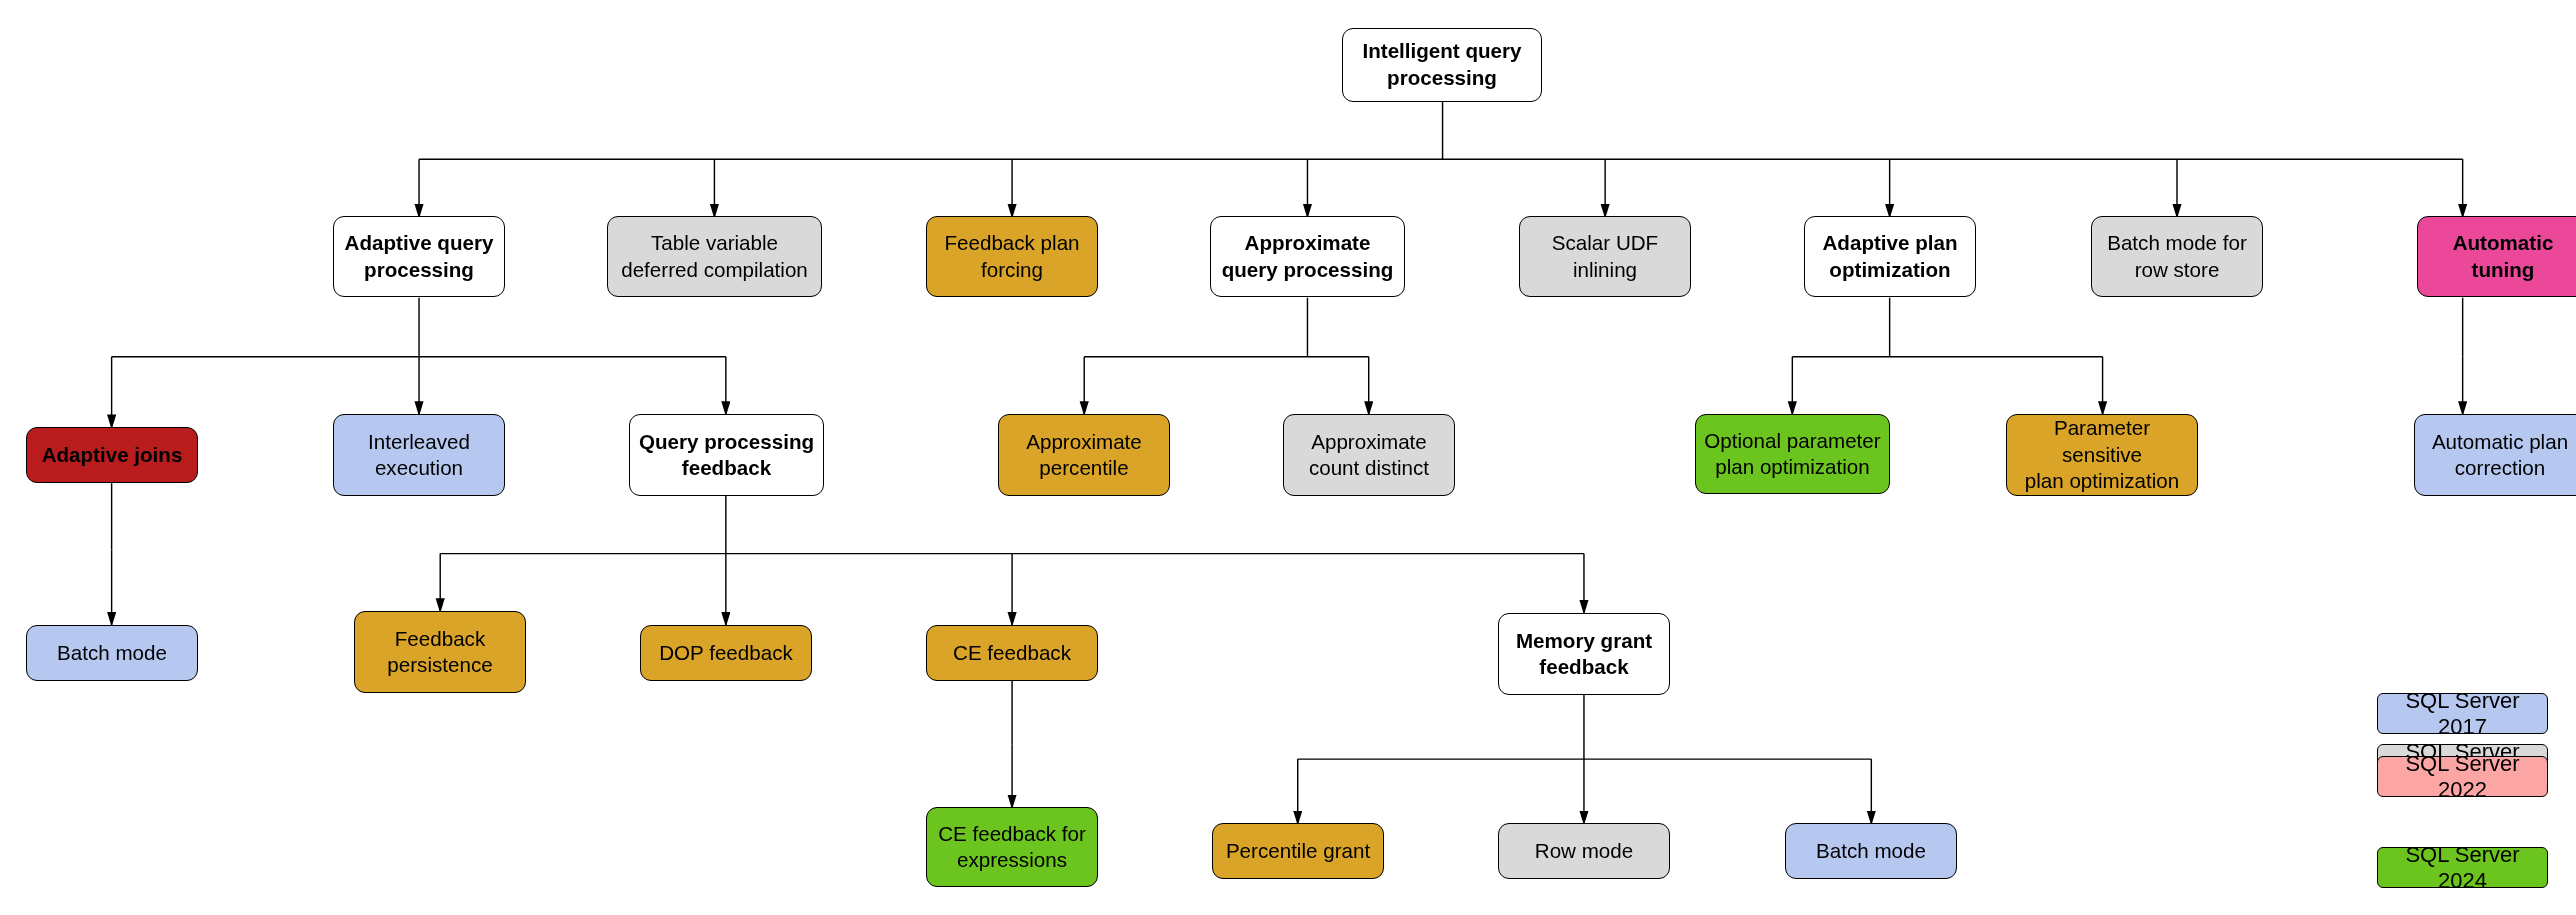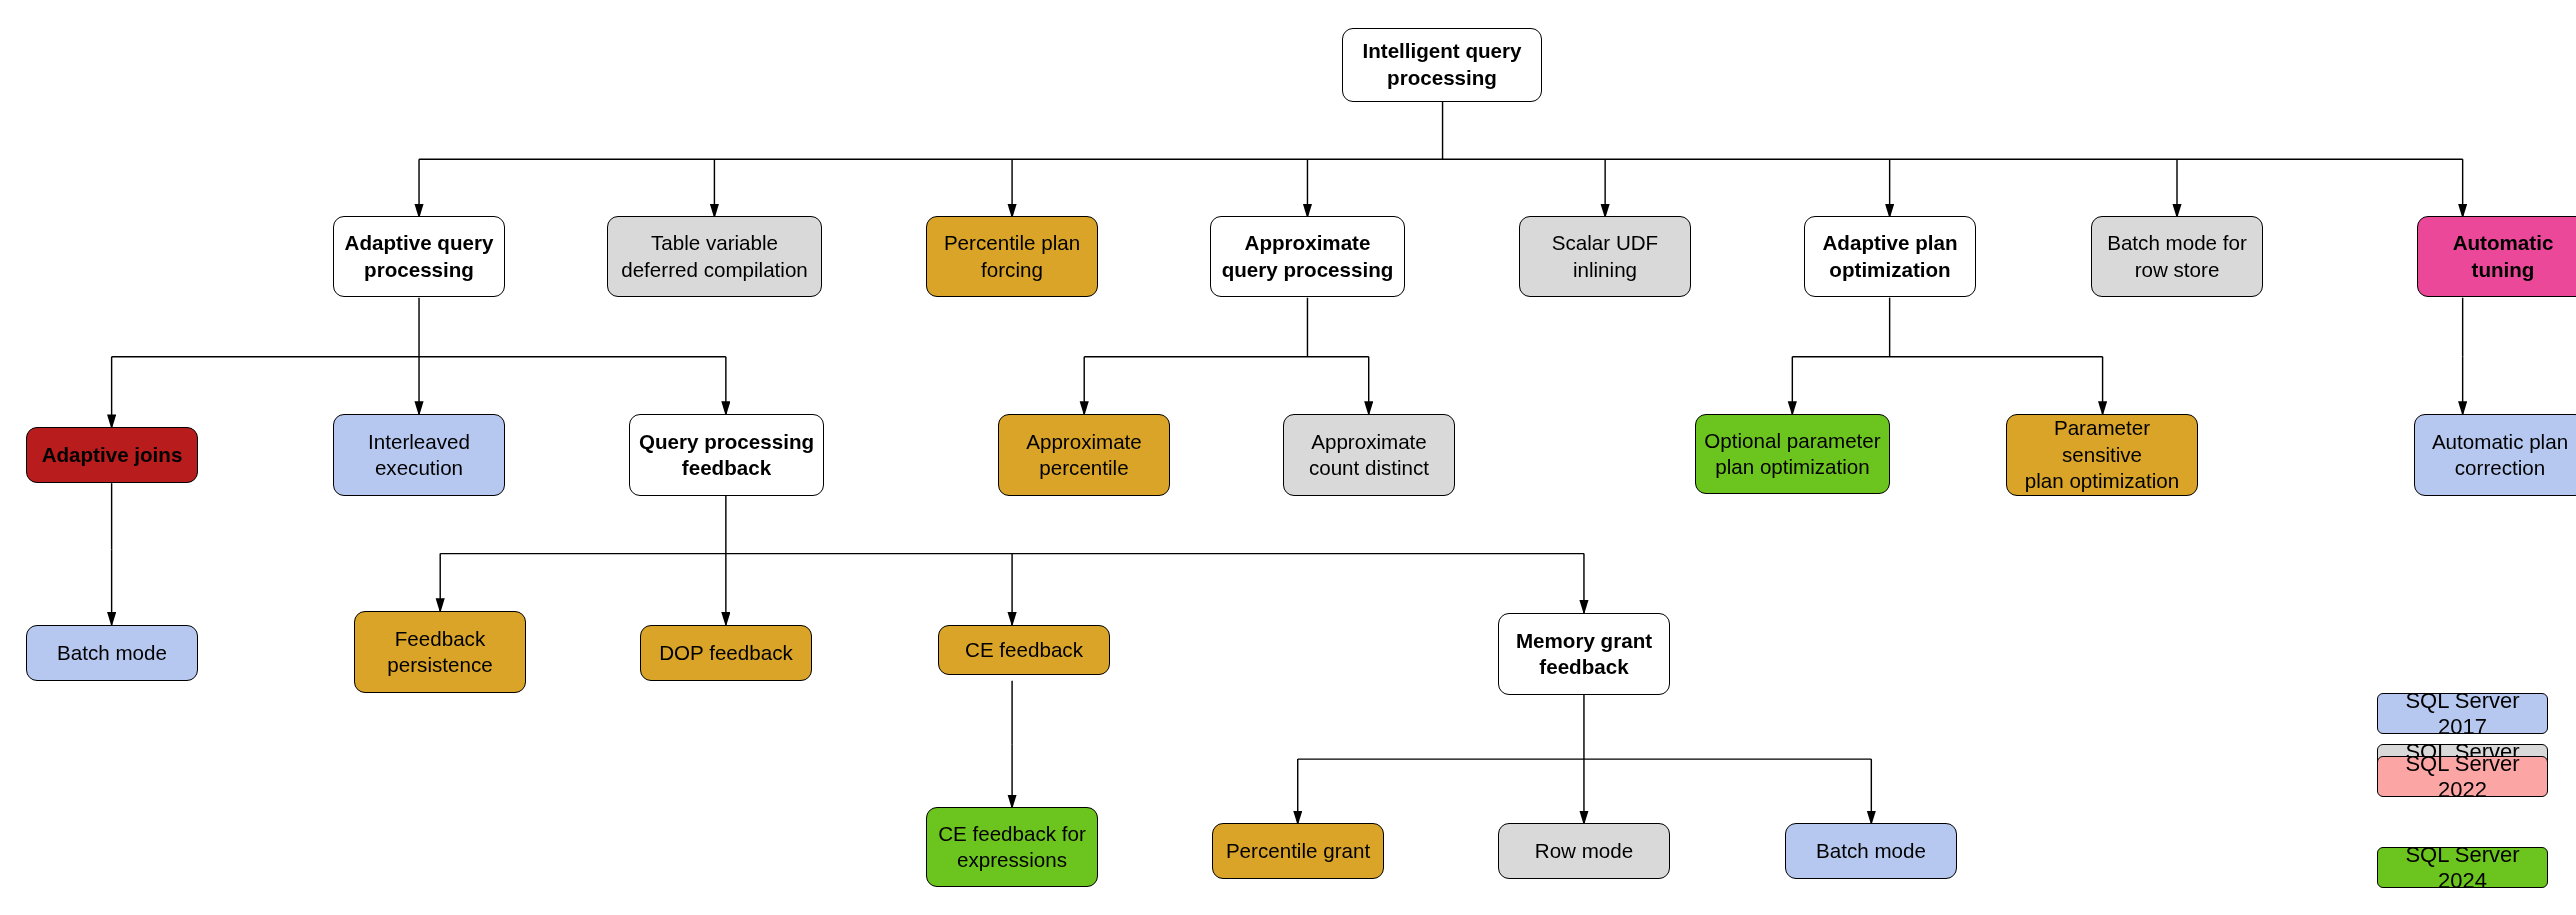--- a/index.html
+++ b/index.html
@@ -84,21 +84,21 @@
       <path d="M2267,1326 V1440" class="edge" marker-end="url(#arrowhead)"></path>
       <path d="M2767,1326 V1440" class="edge" marker-end="url(#arrowhead)"></path>
       <path d="M3269,1326 V1440" class="edge" marker-end="url(#arrowhead)"></path>
     </svg>
 <div class="node bold" style="left: 1342px; top: 27.5px; width: 200px; height: 74px; background: rgb(255, 255, 255);">Intelligent query
 processing</div>
     <div class="node bold" style="left: 333px; top: 216px; width: 172px; height: 81px; background: rgb(255, 255, 255);">Adaptive query
 processing</div>
     <div class="node" style="left: 607px; top: 216px; width: 215px; height: 81px; background: rgb(217, 217, 217);">Table variable
 deferred compilation</div>
-    <div class="node" style="left: 926px; top: 216px; width: 172px; height: 81px; background: rgb(217, 164, 39);">Percentile plan
+    <div class="node" style="left: 926px; top: 216px; width: 172px; height: 81px; background: rgb(217, 164, 39);">Feedback plan
 forcing</div>
     <div class="node bold" style="left: 1210px; top: 216px; width: 195px; height: 81px; background: rgb(255, 255, 255);">Approximate
 query processing</div>
     <div class="node" style="left: 1519px; top: 216px; width: 172px; height: 81px; background: rgb(217, 217, 217);">Scalar UDF
 inlining</div>
     <div class="node bold" style="left: 1804px; top: 216px; width: 172px; height: 81px; background: rgb(255, 255, 255);">Adaptive plan
 optimization</div>
     <div class="node" style="left: 2091px; top: 216px; width: 172px; height: 81px; background: rgb(217, 217, 217);">Batch mode for
 row store</div>
     <div class="node bold" style="left: 2377px; top: 216px; width: 172px; height: 81px; background: #ec4899; margin-left: 40px;">Automatic
@@ -115,21 +115,21 @@
     <div class="node" style="left: 1695px; top: 414px; width: 195px; height: 80px; background: rgb(108, 196, 30);">Optional parameter
 plan optimization</div>
     <div class="node" style="left: 2006px; top: 414px; width: 192px; height: 82px; background: rgb(217, 164, 39);">Parameter sensitive
 plan optimization</div>
     <div class="node" style="left: 2377px; top: 414px; width: 172px; height: 82px; background: rgb(182, 200, 240); margin-left: 37px;">Automatic plan
 correction</div>
     <div class="node" style="left: 26px; top: 625px; width: 172px; height: 56px; background: rgb(182, 200, 240);">Batch mode</div>
     <div class="node" style="left: 354px; top: 611px; width: 172px; height: 82px; background: rgb(217, 164, 39);">Feedback
 persistence</div>
     <div class="node" style="left: 640px; top: 625px; width: 172px; height: 56px; background: rgb(217, 164, 39);">DOP feedback</div>
-    <div class="node" style="left: 926px; top: 625px; width: 172px; height: 50px; background: rgb(217, 164, 39); margin-left: 12px;">CE feedback</div>
+    <div class="node" style="left: 926px; top: 625px; width: 172px; height: 56px; background: rgb(217, 164, 39);">CE feedback</div>
     <div class="node bold" style="left: 1498px; top: 613px; width: 172px; height: 82px; background: rgb(255, 255, 255);">Memory grant
 feedback</div>
     <div class="node" style="left: 926px; top: 807px; width: 172px; height: 80px; background: rgb(108, 196, 30);">CE feedback for
 expressions</div>
     <div class="node" style="left: 1212px; top: 823px; width: 172px; height: 56px; background: rgb(217, 164, 39);">Percentile grant</div>
     <div class="node" style="left: 1498px; top: 823px; width: 172px; height: 56px; background: rgb(217, 217, 217);">Row mode</div>
     <div class="node" style="left: 1785px; top: 823px; width: 172px; height: 56px; background: rgb(182, 200, 240);">Batch mode</div>
     <div class="legend-pill" style="left: 2377px; top: 693px; width: 171px; height: 41px; background: rgb(182, 200, 240);">SQL Server 2017</div>
     <div class="legend-pill" style="left: 2377px; top: 744px; width: 171px; height: 41px; background: rgb(217, 217, 217);">SQL Server 2019</div>
     <div class="legend-pill" style="left: 2377px; top: 756px; width: 171px; height: 41px; background: #fca5a5;">SQL Server 2022</div>

